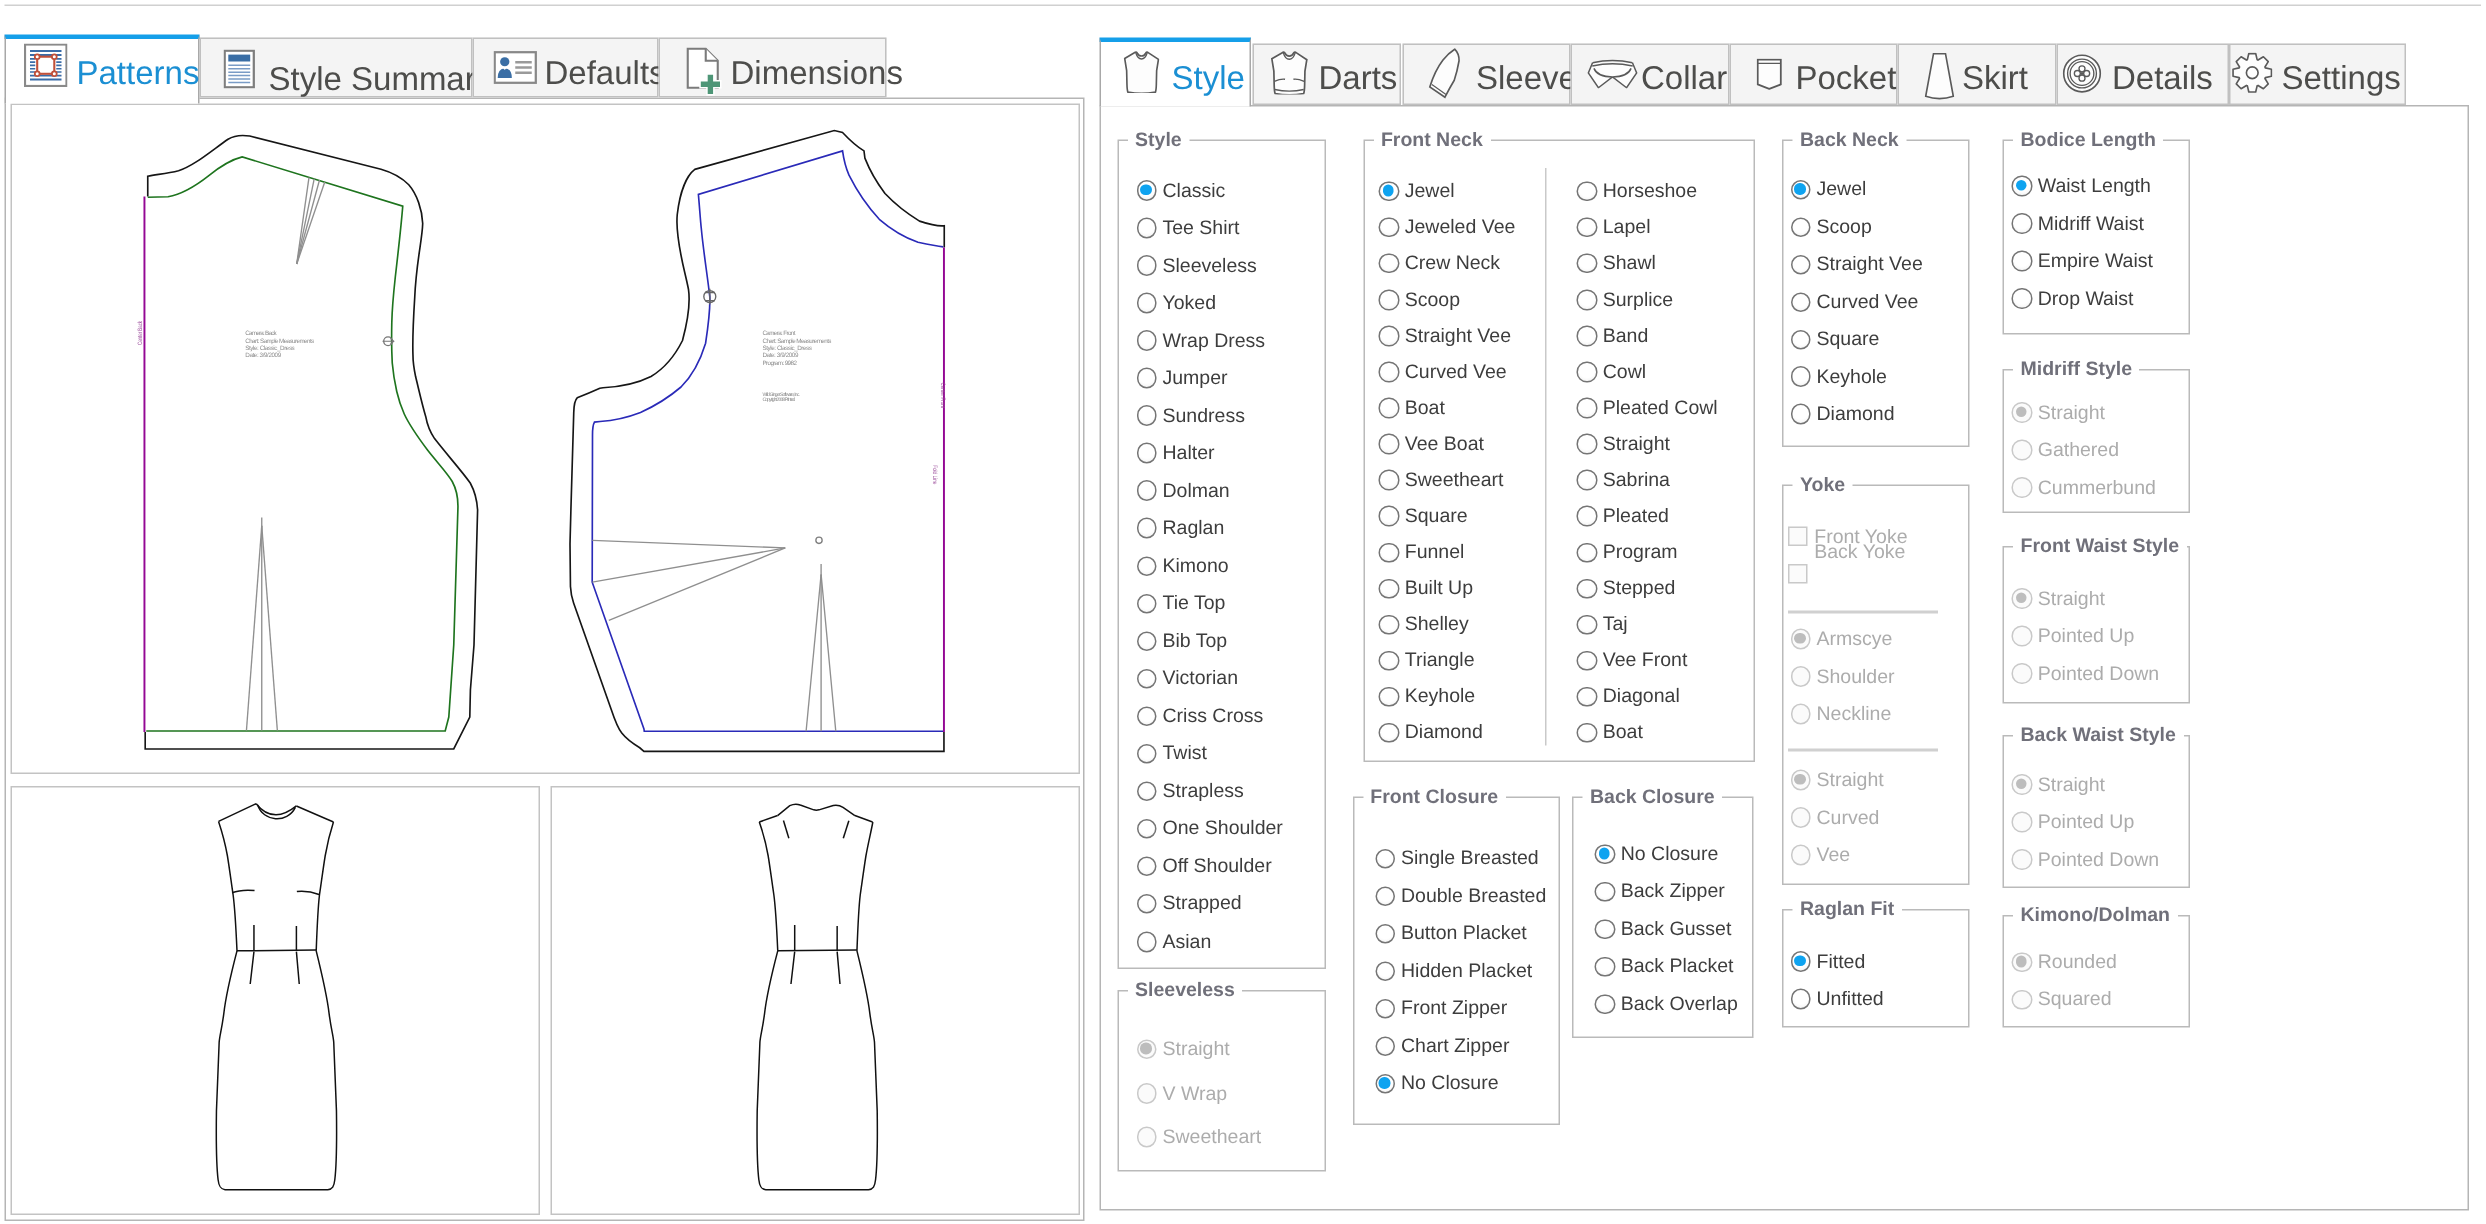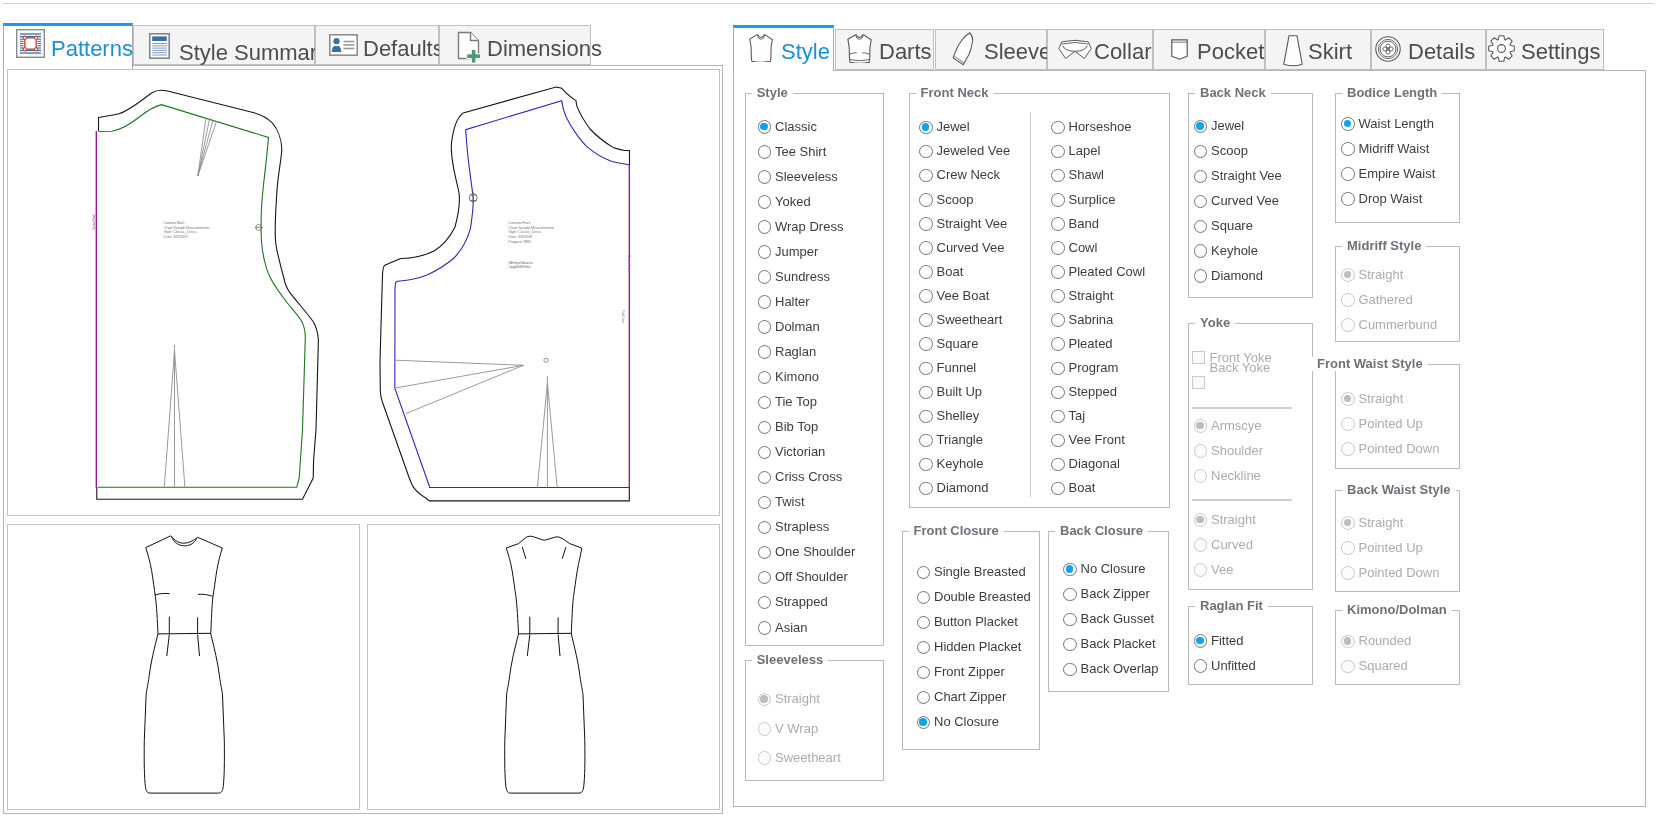--- a/index.html
+++ b/index.html
@@ -353,21 +353,21 @@
 <div class="lb" style="left:1358.5px;top:190.6px">Drop Waist</div>
 <div class="fs" style="left:1335px;top:245.5px;width:125px;height:96.5px"></div>
 <div class="lg" style="left:1342px;top:238.5px">Midriff Style</div>
 <div class="r s d" style="left:1341.0px;top:268.1px"></div>
 <div class="lb d" style="left:1358.5px;top:266.6px">Straight</div>
 <div class="r d" style="left:1341.0px;top:293.1px"></div>
 <div class="lb d" style="left:1358.5px;top:291.6px">Gathered</div>
 <div class="r d" style="left:1341.0px;top:318.1px"></div>
 <div class="lb d" style="left:1358.5px;top:316.6px">Cummerbund</div>
 <div class="fs" style="left:1335px;top:364px;width:125px;height:104.5px"></div>
-<div class="lg" style="left:1312px;top:357px">Front Waist Style</div>
+<div class="lg" style="left:1342px;top:357px">Front Waist Style</div>
 <div class="r s d" style="left:1341.0px;top:392.1px"></div>
 <div class="lb d" style="left:1358.5px;top:390.6px">Straight</div>
 <div class="r d" style="left:1341.0px;top:417.1px"></div>
 <div class="lb d" style="left:1358.5px;top:415.6px">Pointed Up</div>
 <div class="r d" style="left:1341.0px;top:442.1px"></div>
 <div class="lb d" style="left:1358.5px;top:440.6px">Pointed Down</div>
 <div class="fs" style="left:1335px;top:490px;width:125px;height:102px"></div>
 <div class="lg" style="left:1342px;top:483px">Back Waist Style</div>
 <div class="r s d" style="left:1341.0px;top:516.4px"></div>
 <div class="lb d" style="left:1358.5px;top:514.9px">Straight</div>

